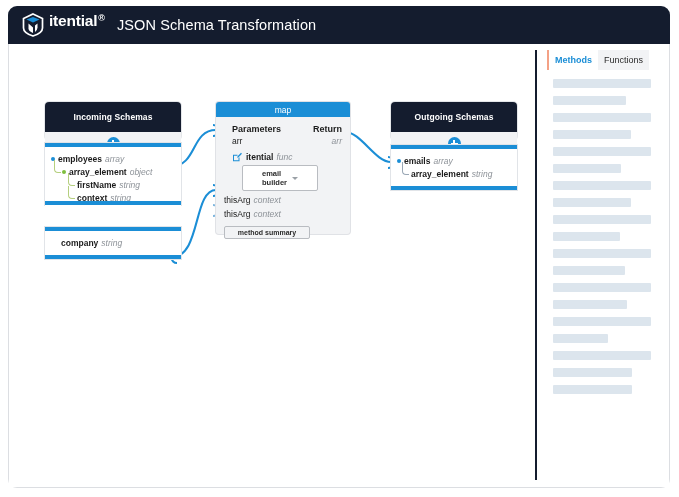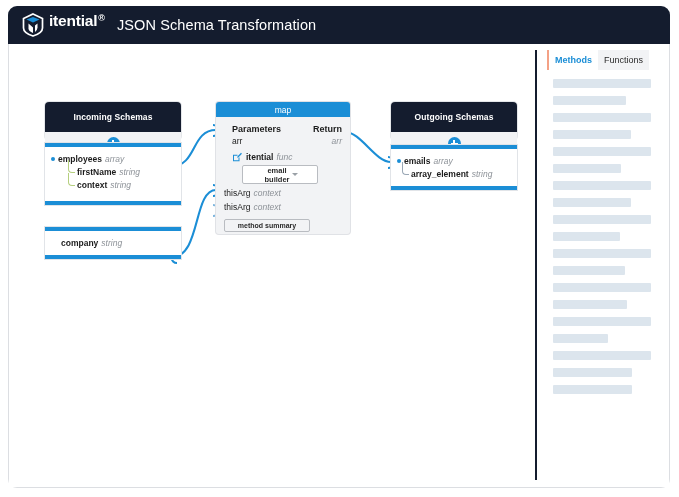--- a/index.html
+++ b/index.html
@@ -229,33 +229,32 @@
     display: flex;
     align-items: center;
     padding: 5px 0 0 16px;
   }
   .cb-icon { width: 10px; height: 10px; margin-right: 4px; flex: none; }
   .cb-name { font-size: 8.5px; font-weight: bold; color: #1c1c1c; }
   .cb-type { font-size: 8.5px; font-style: italic; color: #8d9298; margin-left: 3px; }
   .select-box {
     margin: 3px 0 0 26px;
     width: 76px;
-    height: 19px;
+    height: 26px;
     background: #ffffff;
     border: 1px solid #b9bcc1;
     border-radius: 2px;
     display: flex;
     align-items: center;
     font-size: 7.5px;
     font-weight: bold;
     color: #2b2b2b;
     padding: 0 19px;
     box-sizing: border-box;
     justify-content: space-between;
-    text-align: center;
   }
   .caret {
     width: 0; height: 0;
     border-left: 3px solid transparent;
     border-right: 3px solid transparent;
     border-top: 3.5px solid #9aa0a6;
   }
   .arg-row {
     padding: 4px 0 0 8px;
     font-size: 8.5px;
@@ -394,20 +393,24 @@
         <span class="plus-circle"></span>
       </div>
     </div>
 
     <div class="schema-card" style="left:36px; top:99px; width:136px; height:62px;">
       <div class="rail"></div>
       <div class="schema-body">
         <div class="tree-row" style="padding-left:0px;">
           <span class="dot dot-blue"></span><span class="node-name">employees</span><span class="node-type">array</span>
         </div>
+        <div class="tree-row" style="padding-left:11px;">
+          <span class="elbow" style="left:3px; top:-6px; width:6px; height:12px;"></span>
+          <span class="dot dot-green"></span><span class="node-name">array_element</span><span class="node-type">object</span>
+        </div>
         <div class="tree-row" style="padding-left:26px;">
           <span class="elbow" style="left:17px; top:-6px; width:6px; height:12px;"></span>
           <span class="node-name">firstName</span><span class="node-type">string</span>
         </div>
         <div class="tree-row" style="padding-left:26px;">
           <span class="elbow" style="left:17px; top:-6px; width:6px; height:12px;"></span>
           <span class="node-name">context</span><span class="node-type">string</span>
         </div>
       </div>
       <div class="rail" style="position:absolute; bottom:0;"></div>

